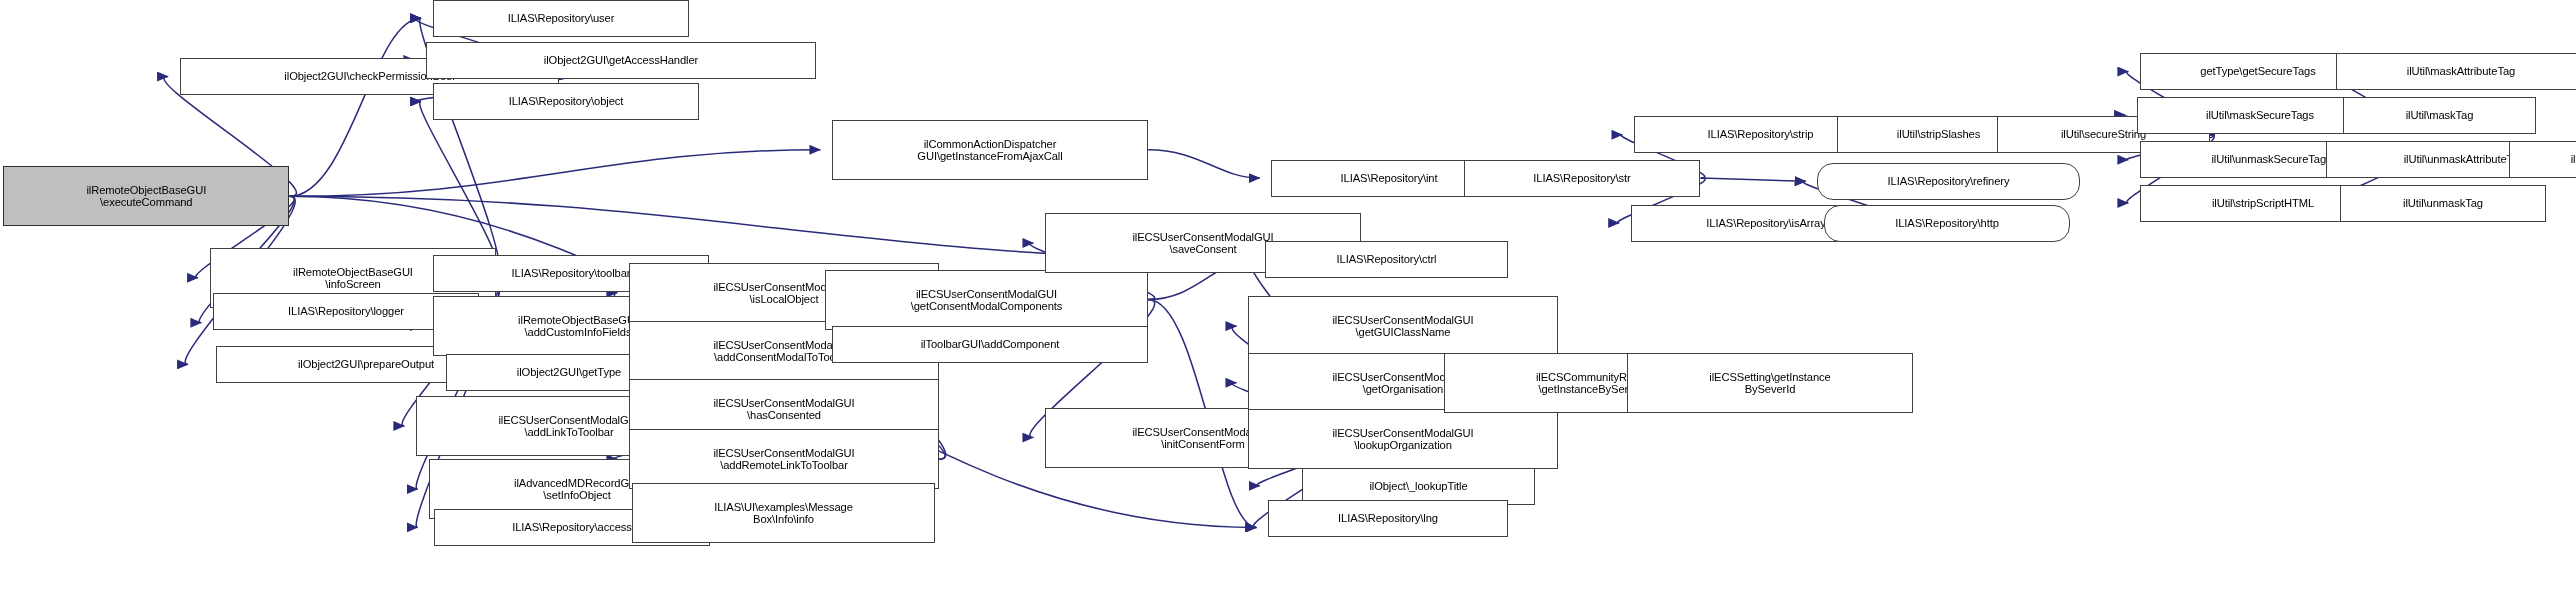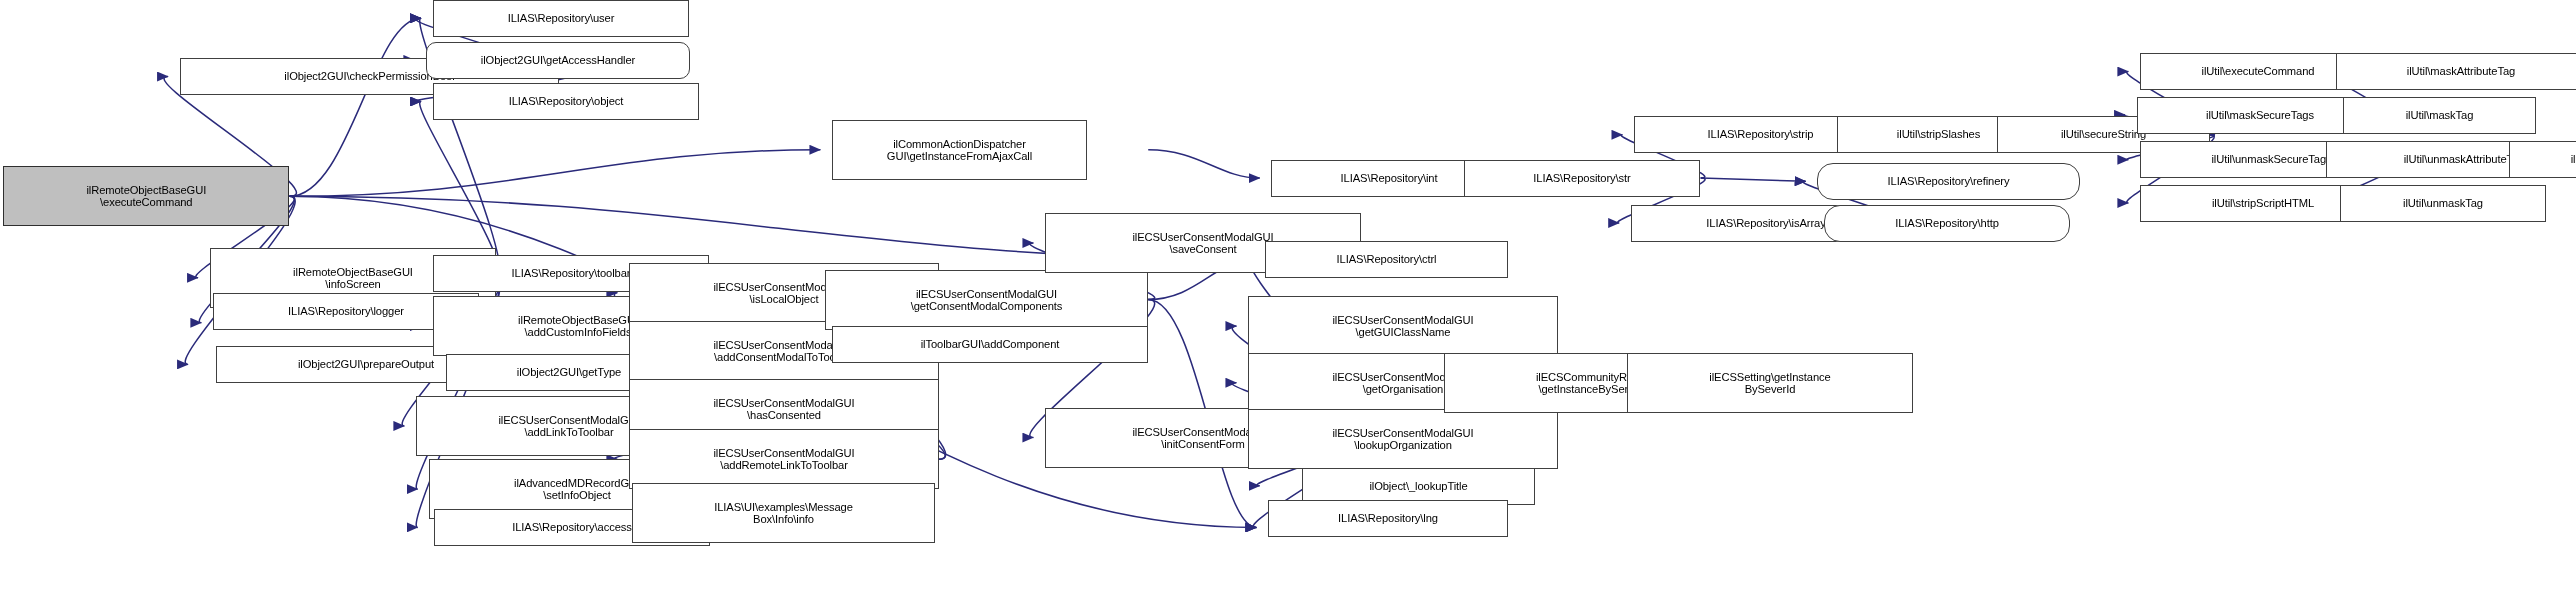--- a/index.html
+++ b/index.html
@@ -119,21 +119,21 @@
         <path d="M1444,96 L1391,96" marker-end="url(#arrow)"></path>
         <path d="M1444,96 C1459.96,96 1390.04,122 1399,122" marker-end="url(#arrow)"></path>
         <path d="M1564,96 L1501,96" marker-end="url(#arrow)"></path>
       </g>
   </svg>
   <div id="node-layer">
       <div class="node root" style="left: 3.3px; top: 166px; width: 286px; height: 60px;"><span class="lbl">ilRemoteObjectBaseGUI
 \executeCommand</span></div>
       <div class="node" style="left: 180px; top: 58px; width: 379px; height: 37px;"><span class="lbl">ilObject2GUI\checkPermissionBool</span></div>
       <div class="node" style="left: 433px; top: 0px; width: 256px; height: 37px;"><span class="lbl">ILIAS\Repository\user</span></div>
-      <div class="node" style="left: 426px; top: 42px; width: 264px; height: 37px; border-radius: 10px;"><span class="lbl">ilObject2GUI\getAccessHandler</span></div>
+      <div class="node" style="left: 426px; top: 42px; width: 390px; height: 37px;"><span class="lbl">ilObject2GUI\getAccessHandler</span></div>
       <div class="node" style="left: 433px; top: 83px; width: 266px; height: 37px;"><span class="lbl">ILIAS\Repository\object</span></div>
       <div class="node" style="left: 210px; top: 248px; width: 286px; height: 60px;"><span class="lbl">ilRemoteObjectBaseGUI
 \infoScreen</span></div>
       <div class="node" style="left: 213px; top: 293px; width: 266px; height: 37px;"><span class="lbl">ILIAS\Repository\logger</span></div>
       <div class="node" style="left: 216px; top: 346px; width: 300px; height: 37px;"><span class="lbl">ilObject2GUI\prepareOutput</span></div>
       <div class="node" style="left: 433px; top: 255px; width: 276px; height: 37px;"><span class="lbl">ILIAS\Repository\toolbar</span></div>
       <div class="node" style="left: 433px; top: 296px; width: 290px; height: 60px;"><span class="lbl">ilRemoteObjectBaseGUI
 \addCustomInfoFields</span></div>
       <div class="node" style="left: 446px; top: 354px; width: 246px; height: 37px;"><span class="lbl">ilObject2GUI\getType</span></div>
       <div class="node" style="left: 416px; top: 396px; width: 306px; height: 60px;"><span class="lbl">ilECSUserConsentModalGUI
@@ -144,21 +144,21 @@
       <div class="node" style="left: 629px; top: 263px; width: 310px; height: 60px;"><span class="lbl">ilECSUserConsentModalGUI
 \isLocalObject</span></div>
       <div class="node" style="left: 629px; top: 321px; width: 310px; height: 60px;"><span class="lbl">ilECSUserConsentModalGUI
 \addConsentModalToToolbar</span></div>
       <div class="node" style="left: 629px; top: 379px; width: 310px; height: 60px;"><span class="lbl">ilECSUserConsentModalGUI
 \hasConsented</span></div>
       <div class="node" style="left: 629px; top: 429px; width: 310px; height: 60px;"><span class="lbl">ilECSUserConsentModalGUI
 \addRemoteLinkToToolbar</span></div>
       <div class="node" style="left: 632px; top: 483px; width: 303px; height: 60px;"><span class="lbl">ILIAS\UI\examples\Message
 Box\Info\info</span></div>
-      <div class="node" style="left: 832px; top: 120px; width: 255px; height: 60px; text-align: center;"><span class="lbl">ilCommonActionDispatcher
+      <div class="node" style="left: 832px; top: 120px; width: 316px; height: 60px; text-align: center;"><span class="lbl">ilCommonActionDispatcher
 GUI\getInstanceFromAjaxCall</span></div>
       <div class="node" style="left: 825px; top: 270px; width: 323px; height: 60px;"><span class="lbl">ilECSUserConsentModalGUI
 \getConsentModalComponents</span></div>
       <div class="node" style="left: 832px; top: 326px; width: 316px; height: 37px;"><span class="lbl">ilToolbarGUI\addComponent</span></div>
       <div class="node" style="left: 1045px; top: 213px; width: 316px; height: 60px;"><span class="lbl">ilECSUserConsentModalGUI
 \saveConsent</span></div>
       <div class="node" style="left: 1045px; top: 408px; width: 316px; height: 60px;"><span class="lbl">ilECSUserConsentModalGUI
 \initConsentForm</span></div>
       <div class="node" style="left: 1271px; top: 160px; width: 236px; height: 37px;"><span class="lbl">ILIAS\Repository\int</span></div>
       <div class="node" style="left: 1265px; top: 241px; width: 243px; height: 37px;"><span class="lbl">ILIAS\Repository\ctrl</span></div>
@@ -174,21 +174,21 @@
       <div class="node" style="left: 1444px; top: 353px; width: 303px; height: 60px;"><span class="lbl">ilECSCommunityReader
 \getInstanceByServerId</span></div>
       <div class="node" style="left: 1634px; top: 116px; width: 253px; height: 37px;"><span class="lbl">ILIAS\Repository\strip</span></div>
       <div class="node" style="left: 1631px; top: 205px; width: 270px; height: 37px; align-items: center;"><span class="lbl">ILIAS\Repository\isArray</span></div>
       <div class="node" style="left: 1627px; top: 353px; width: 286px; height: 60px;"><span class="lbl">ilECSSetting\getInstance
 BySeverId</span></div>
       <div class="node" style="left: 1837px; top: 116px; width: 203px; height: 37px;"><span class="lbl">ilUtil\stripSlashes</span></div>
       <div class="node" style="left: 1817px; top: 163px; width: 263px; height: 37px; border-radius: 16px;"><span class="lbl">ILIAS\Repository\refinery</span></div>
       <div class="node" style="left: 1824px; top: 205px; width: 246px; height: 37px; border-radius: 16px;"><span class="lbl">ILIAS\Repository\http</span></div>
       <div class="node" style="left: 1997px; top: 116px; width: 213px; height: 37px;"><span class="lbl">ilUtil\secureString</span></div>
-      <div class="node" style="left: 2140px; top: 53px; width: 236px; height: 37px;"><span class="lbl">ilUtil\executeCommand</span></div>
+      <div class="node" style="left: 2140px; top: 53px; width: 236px; height: 37px;"><span class="lbl">getType\getSecureTags</span></div>
       <div class="node" style="left: 2137px; top: 97px; width: 246px; height: 37px;"><span class="lbl">ilUtil\maskSecureTags</span></div>
       <div class="node" style="left: 2140px; top: 141px; width: 263px; height: 37px;"><span class="lbl">ilUtil\unmaskSecureTags</span></div>
       <div class="node" style="left: 2140px; top: 185px; width: 246px; height: 37px;"><span class="lbl">ilUtil\stripScriptHTML</span></div>
       <div class="node" style="left: 2336px; top: 53px; width: 250px; height: 37px;"><span class="lbl">ilUtil\maskAttributeTag</span></div>
       <div class="node" style="left: 2343px; top: 97px; width: 193px; height: 37px;"><span class="lbl">ilUtil\maskTag</span></div>
       <div class="node" style="left: 2326px; top: 141px; width: 276px; height: 37px;"><span class="lbl">ilUtil\unmaskAttributeTag</span></div>
       <div class="node" style="left: 2340px; top: 185px; width: 206px; height: 37px;"><span class="lbl">ilUtil\unmaskTag</span></div>
       <div class="node" style="left: 2509px; top: 141px; width: 200px; height: 37px;"><span class="lbl">ilUtil\secureLink</span></div>
     </div>
 </div>

